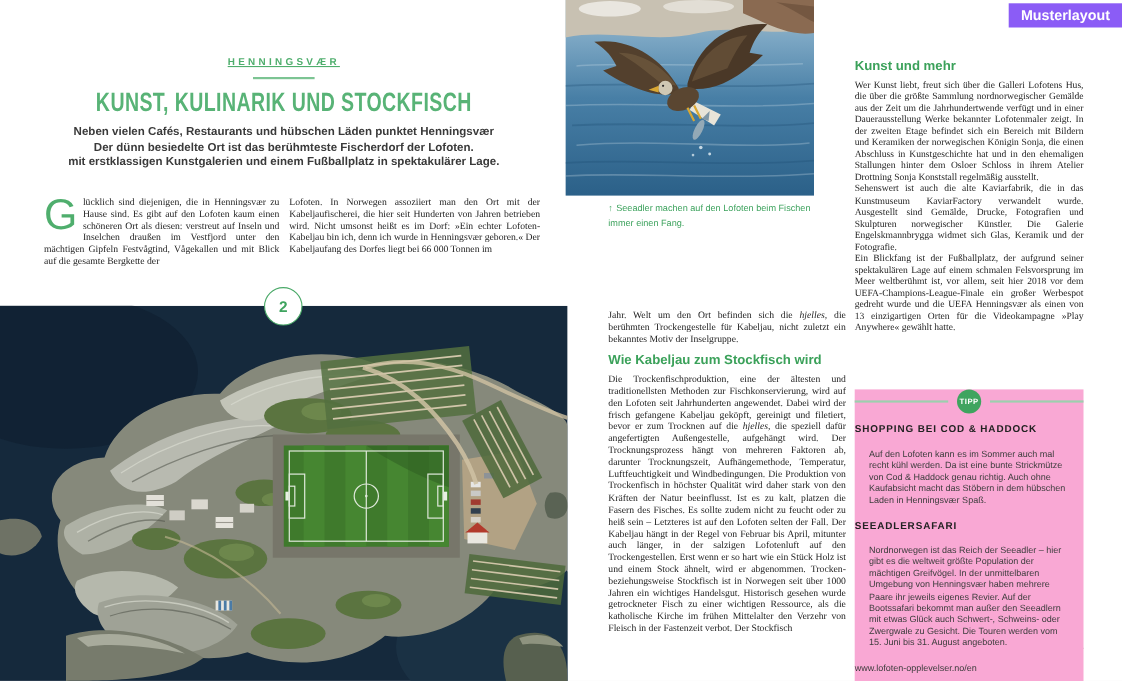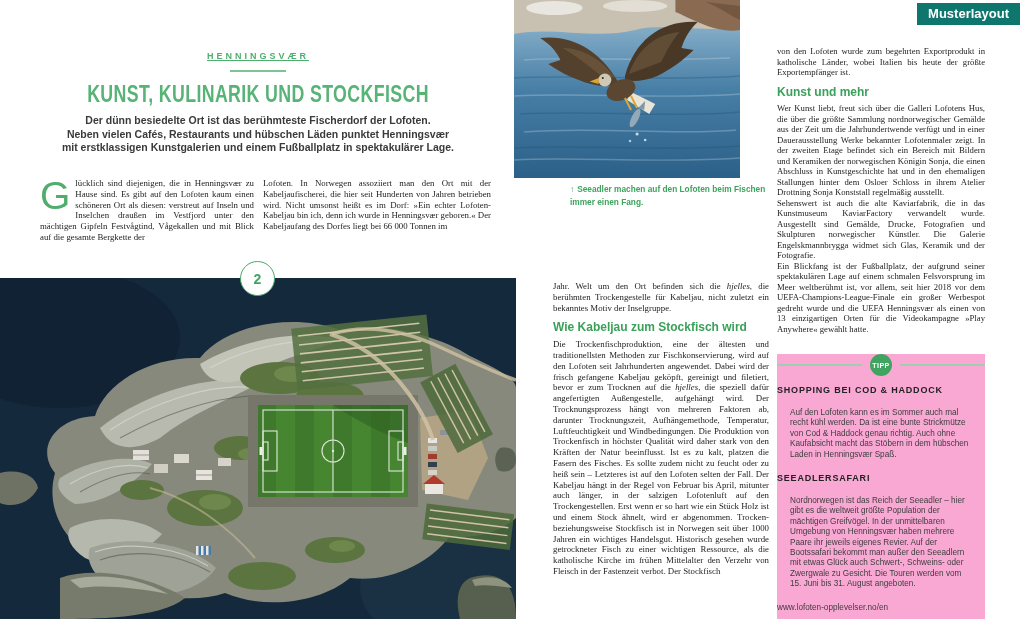--- a/index.html
+++ b/index.html
@@ -1,19 +1,19 @@
 <!DOCTYPE html>
 <html lang="de"><head>
 <meta charset="utf-8">
 <style>
   html,body{margin:0;padding:0;background:#e8e8e8;}
   .page{position:relative;width:1020px;height:619px;background:#ffffff;overflow:hidden;
         font-family:"Liberation Sans",sans-serif;color:#1c1c1c;}
   
-  .badge{position:absolute;top:3px;right:0;background:#0f766e;color:#fff;
+  .badge{position:absolute;top:3px;right:0;background:#8b5cf6;color:#fff;
          font-size:13px;font-weight:bold;padding:3px 11px 4px;}
   
   .kicker{position:absolute;top:51px;left:0;width:516px;text-align:center;
           color:#4fae6d;font-size:9px;font-weight:bold;letter-spacing:3px;text-decoration:underline;}
   .kicker-rule{position:absolute;top:70px;left:230px;width:56px;border-top:2px solid #7cc493;}
   .title{position:absolute;top:80px;left:0;width:516px;text-align:center;color:#58b376;
          font-size:24px;font-weight:bold;letter-spacing:.5px;transform:scaleX(.74);transform-origin:50% 0;white-space:nowrap;}
   .standfirst{position:absolute;top:114px;left:48px;width:420px;text-align:center;
               color:#3a3a3a;font-size:10.5px;font-weight:bold;line-height:13.5px;}
   
@@ -26,22 +26,22 @@
   .dropcap{float:left;color:#4fae6d;font-family:"Liberation Sans",sans-serif;
            font-size:39px;line-height:33px;padding:1px 5px 0 0;}
   .mid-col{position:absolute;left:553px;top:281px;width:216px;}
   .right-col{position:absolute;left:777px;top:46px;width:208px;font-size:8.7px;line-height:10.5px;}
   .col-heading{font-family:"Liberation Sans",sans-serif;color:#3ba15a;font-size:12px;
                font-weight:bold;text-align:left;margin:9px 0 6px;}
   
   .eagle-photo{position:absolute;left:514px;top:0;width:226px;height:178px;}
   .stadium-photo{position:absolute;left:0;top:278px;width:516px;height:341px;z-index:1;}
   .eagle-photo svg,.stadium-photo svg{display:block;width:100%;height:100%;}
-  .photo-caption{position:absolute;left:570px;top:183px;width:198px;color:#3ea35e;
-                 font-size:8.3px;font-weight:bold;line-height:12.6px;}
+  .photo-caption{position:absolute;left:553px;top:183px;width:198px;color:#3ea35e;
+                 font-size:8.3px;font-weight:normal;line-height:12.6px;}
   .photo-caption .cap{margin:0 0 1px;}
   .photo-caption .arrow{margin-right:3px;}
   
   .marker{position:absolute;left:240px;top:261px;width:33px;height:33px;border-radius:50%;
           background:#fff;border:1.5px solid #4aa968;color:#3fa45f;font-size:14px;font-weight:bold;
           display:flex;align-items:center;justify-content:center;z-index:3;}
   
   .tip-box{position:absolute;left:777px;top:354px;width:208px;background:#f9a8d4;z-index:2;}
   .tip-rule-row{display:flex;align-items:center;gap:8px;}
   .tip-line{flex:1;border-top:2px solid #9ccfae;}
@@ -61,22 +61,22 @@
 <body>
 
 <div class="page">
 
   <div class="badge">Musterlayout</div>
 
   <div class="kicker">HENNINGSVÆR</div>
   <div class="kicker-rule"></div>
   <h1 class="title" style="margin:0;">KUNST, KULINARIK UND STOCKFISCH</h1>
   <div class="standfirst">
+    <div>Neben vielen Cafés, Restaurants und hübschen Läden punktet Henningsvær</div>
     <div>Der dünn besiedelte Ort ist das berühmteste Fischerdorf der Lofoten.</div>
-    <div>Neben vielen Cafés, Restaurants und hübschen Läden punktet Henningsvær</div>
     <div>mit erstklassigen Kunstgalerien und einem Fußballplatz in spektakulärer Lage.</div>
   </div>
 
   <div class="intro-col1 serif">
     <p><span class="dropcap">G</span><span>lücklich sind diejenigen, die in Henningsvær zu Hause sind. Es gibt auf den Lofoten kaum einen schöneren Ort als diesen: verstreut auf Inseln und Inselchen draußen im Vestfjord unter den mächtigen Gipfeln Festvågtind, Vågekallen und mit Blick auf die gesamte Bergkette der</span></p>
   </div>
   <div class="intro-col2 serif">
     <p>Lofoten. In Norwegen assoziiert man den Ort mit der Kabeljaufischerei, die hier seit Hunderten von Jahren betrieben wird. Nicht umsonst heißt es im Dorf: »Ein echter Lofoten-Kabeljau bin ich, denn ich wurde in Henningsvær geboren.« Der Kabeljaufang des Dorfes liegt bei 66 000 Tonnen im</p>
   </div>
 
@@ -133,21 +133,20 @@
     <p class="cap"><span class="arrow">↑</span><span>Seeadler machen auf den Lofoten beim Fischen immer einen Fang.</span></p>
   </div>
 
   <div class="mid-col serif">
     <p><span>Jahr. Welt um den Ort befinden sich die </span><span class="it">hjelles</span><span>, die berühmten Trockengestelle für Kabeljau, nicht zuletzt ein bekanntes Motiv der Inselgruppe.</span></p>
     <h2 class="col-heading">Wie Kabeljau zum Stockfisch wird</h2>
     <p><span>Die Trockenfischproduktion, eine der ältesten und traditionellsten Methoden zur Fischkonservierung, wird auf den Lofoten seit Jahrhunderten angewendet. Dabei wird der frisch gefangene Kabeljau geköpft, gereinigt und filetiert, bevor er zum Trocknen auf die </span><span class="it">hjelles</span><span>, die speziell dafür angefertigten Außengestelle, aufgehängt wird. Der Trocknungsprozess hängt von mehreren Faktoren ab, darunter Trocknungszeit, Aufhängemethode, Temperatur, Luftfeuchtigkeit und Windbedingungen. Die Produktion von Trockenfisch in höchster Qualität wird daher stark von den Kräften der Natur beeinflusst. Ist es zu kalt, platzen die Fasern des Fisches. Es sollte zudem nicht zu feucht oder zu heiß sein – Letzteres ist auf den Lofoten selten der Fall. Der Kabeljau hängt in der Regel von Februar bis April, mitunter auch länger, in der salzigen Lofotenluft auf den Trockengestellen. Erst wenn er so hart wie ein Stück Holz ist und einem Stock ähnelt, wird er abgenommen. Trocken- beziehungsweise Stockfisch ist in Norwegen seit über 1000 Jahren ein wichtiges Handelsgut. Historisch gesehen wurde getrockneter Fisch zu einer wichtigen Ressource, als die katholische Kirche im frühen Mittelalter den Verzehr von Fleisch in der Fastenzeit verbot. Der Stockfisch</span></p>
   </div>
 
   <div class="right-col serif">
-    <p>von den Lofoten wurde zum begehrten Exportprodukt in katholische Länder, wobei Italien bis heute der größte Exportempfänger ist.</p>
     <h2 class="col-heading">Kunst und mehr</h2>
     <p>Wer Kunst liebt, freut sich über die Galleri Lofotens Hus, die über die größte Sammlung nordnorwegischer Gemälde aus der Zeit um die Jahrhundertwende verfügt und in einer Dauerausstellung Werke bekannter Lofotenmaler zeigt. In der zweiten Etage befindet sich ein Bereich mit Bildern und Keramiken der norwegischen Königin Sonja, die einen Abschluss in Kunstgeschichte hat und in den ehemaligen Stallungen hinter dem Osloer Schloss in ihrem Atelier Drottning Sonja Konststall regelmäßig ausstellt.</p>
     <p>Sehenswert ist auch die alte Kaviarfabrik, die in das Kunstmuseum KaviarFactory verwandelt wurde. Ausgestellt sind Gemälde, Drucke, Fotografien und Skulpturen norwegischer Künstler. Die Galerie Engelskmannbrygga widmet sich Glas, Keramik und der Fotografie.</p>
     <p>Ein Blickfang ist der Fußballplatz, der aufgrund seiner spektakulären Lage auf einem schmalen Felsvorsprung im Meer weltberühmt ist, vor allem, seit hier 2018 vor dem UEFA-Champions-League-Finale ein großer Werbespot gedreht wurde und die UEFA Henningsvær als einen von 13 einzigartigen Orten für die Videokampagne »Play Anywhere« gewählt hatte.</p>
   </div>
 
   <aside class="tip-box">
     <div class="tip-rule-row">
       <div class="tip-line"></div>
       <div class="tip-circle">TIPP</div>

